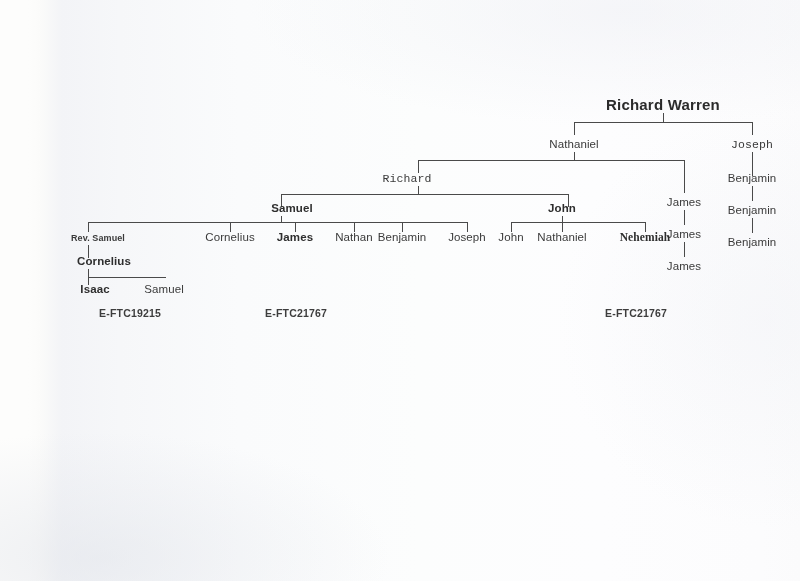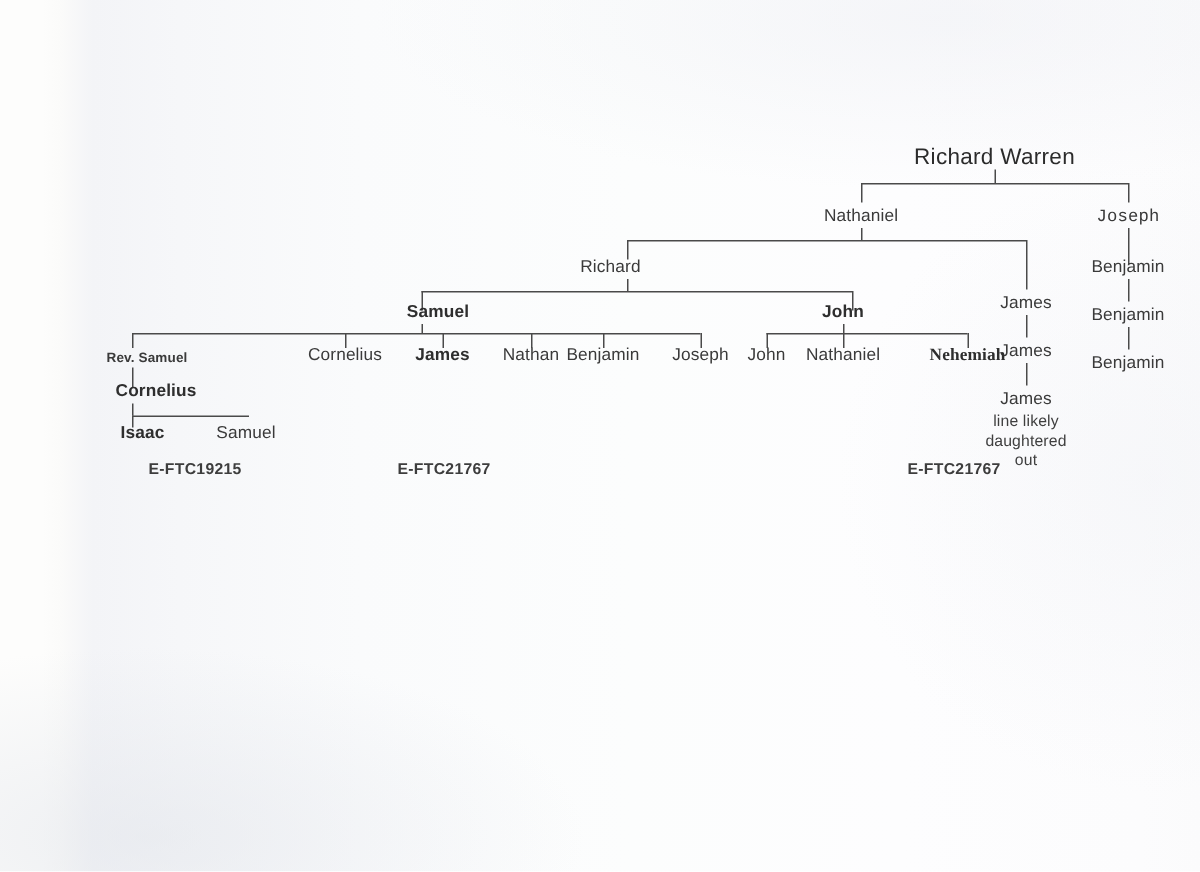--- a/index.html
+++ b/index.html
@@ -36,21 +36,21 @@
   
   .node{
     position:absolute;
     color:#3a3a3a;
     white-space:nowrap;
     line-height:1;
     letter-spacing:.1px;
   }
   .n-name{ font-size:11.5px; }
   .n-bold{ font-weight:bold; color:#2e2e2e; }
-  .n-title{ font-size:15px; font-weight:normal; color:#2b2b2b; letter-spacing:.2px;text-align:center;}
+  .n-title{ font-size:15px; font-weight:bold; color:#2b2b2b; letter-spacing:.2px;text-align:center;}
   .n-small{ font-size:9px; font-weight:bold; color:#3a3a3a;}
   .n-tag{ font-size:10.5px; font-weight:bold; color:#3d3d3d; letter-spacing:.2px;}
   .n-note{ font-size:10.5px; color:#3f3f3f; text-align:center; line-height:13.2px; white-space:normal;}
   .ctr{ transform:translateX(-50%); }
 
   
   .h{ position:absolute; height:0; border-top:1.4px solid #4a4a4a; }
   .v{ position:absolute; width:0; border-left:1.4px solid #4a4a4a; }
 </style>
 </head>
@@ -70,21 +70,21 @@
   <div class="node n-name ctr" style="left:574px;top:139px;">Nathaniel</div>
   <div class="node n-name ctr" style="left:752px;top:139px;font-family:Liberation Mono, monospace;">Joseph</div>
 
   <div class="v" style="left:574px;top:152px;height:8px;"></div>
   <div class="h" style="left:418px;top:160px;width:266px;"></div>
   <div class="v" style="left:418px;top:160px;height:13px;"></div>
   <div class="v" style="left:684px;top:160px;height:33px;"></div>
 
   <div class="v" style="left:752px;top:152px;height:24px;"></div>
 
-  <div class="node n-name ctr" style="left:407px;top:173px;">Richard</div>
+  <div class="node n-name ctr" style="left:407px;top:173px;font-family:Liberation Mono, monospace;">Richard</div>
   <div class="node n-name ctr" style="left:684px;top:197px;">James</div>
   <div class="node n-name ctr" style="left:752px;top:173px;">Benjamin</div>
 
   <div class="v" style="left:418px;top:186px;height:8px;"></div>
   <div class="h" style="left:281px;top:194px;width:287px;"></div>
   <div class="v" style="left:281px;top:194px;height:13px;"></div>
   <div class="v" style="left:568px;top:194px;height:13px;"></div>
 
   <div class="v" style="left:684px;top:210px;height:15px;"></div>
 
@@ -131,19 +131,18 @@
 
   <div class="node n-name n-bold ctr" style="left:104px;top:256px;">Cornelius</div>
 
   <div class="v" style="left:88px;top:269px;height:8px;"></div>
   <div class="h" style="left:88px;top:277px;width:78px;"></div>
   <div class="v" style="left:88px;top:277px;height:8px;"></div>
 
   <div class="node n-name n-bold ctr" style="left:95px;top:284px;">Isaac</div>
   <div class="node n-name ctr" style="left:164px;top:284px;">Samuel</div>
 
-  <div class="node n-note ctr" style="left:684px;top:275px;width:58px;">line likely daughtered out</div>
 
   <div class="node n-tag" style="left:99px;top:308px;">E-FTC19215</div>
   <div class="node n-tag" style="left:265px;top:308px;">E-FTC21767</div>
   <div class="node n-tag" style="left:605px;top:308px;">E-FTC21767</div>
 
 </div>
 
 </body></html>

